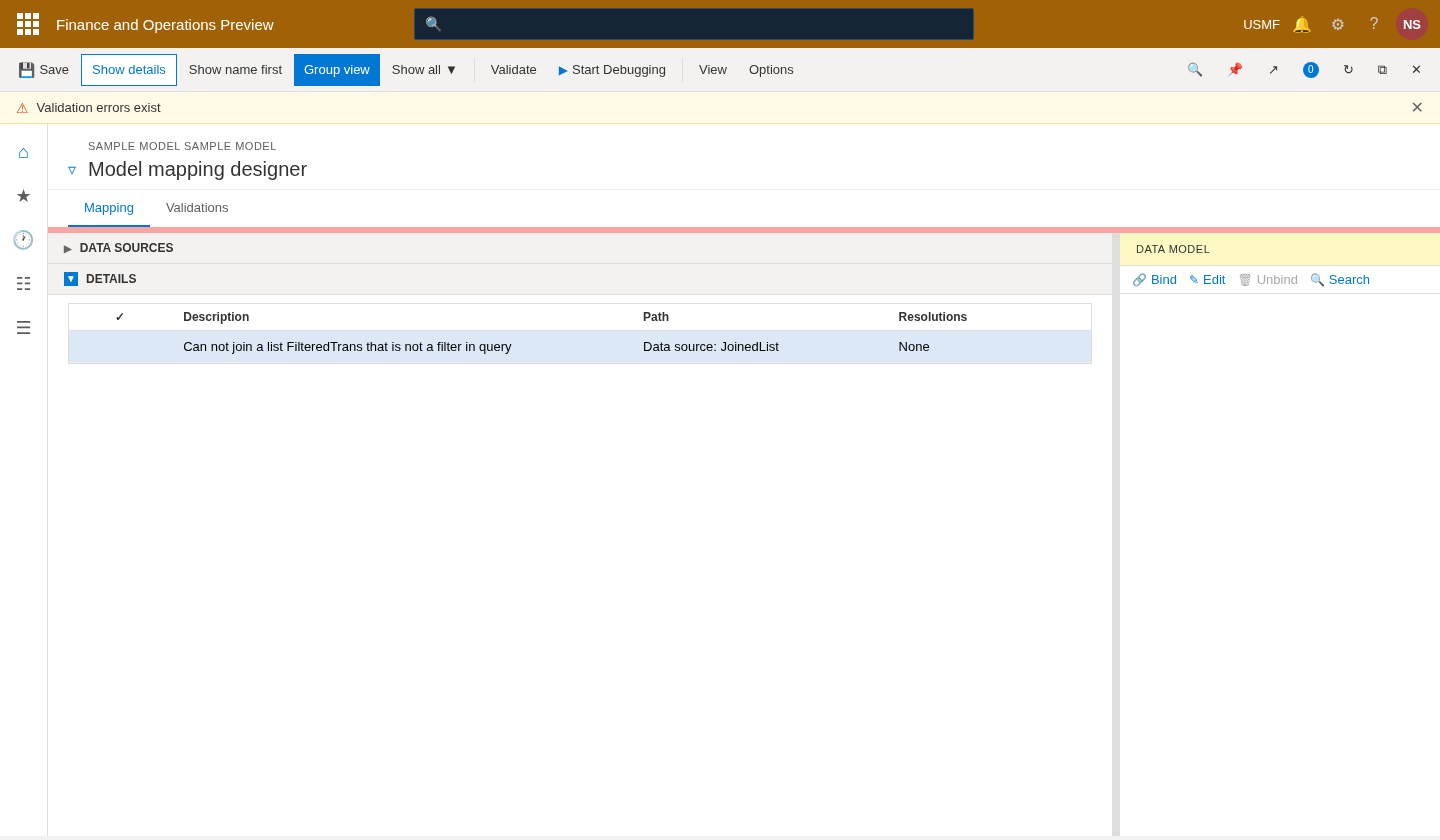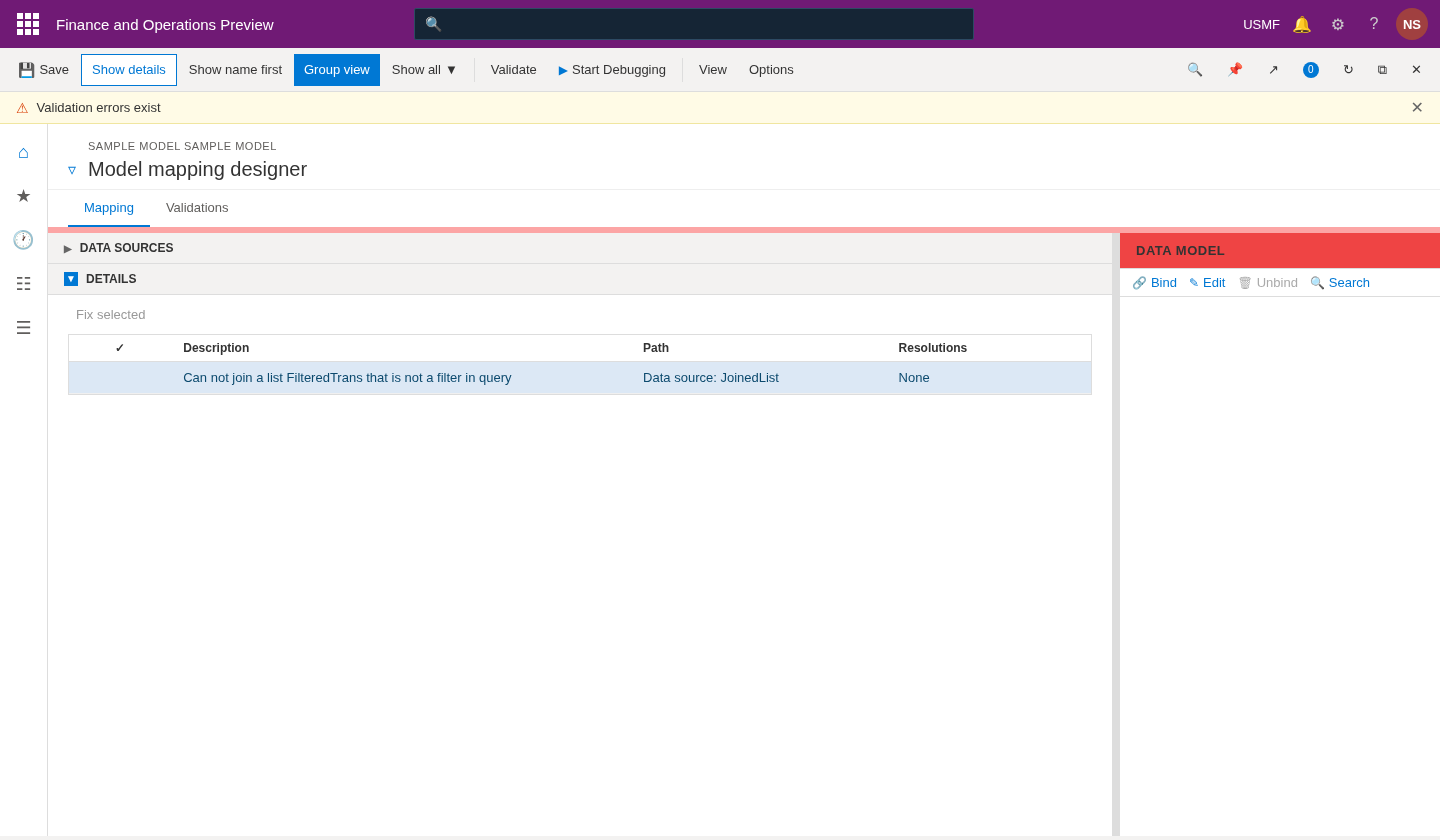--- a/index.html
+++ b/index.html
@@ -1,21 +1,21 @@
 <!DOCTYPE html>
 <html><head>
   <meta charset="utf-8">
   <style>
     * { box-sizing: border-box; margin: 0; padding: 0; }
     body { font-family: 'Segoe UI', Tahoma, Geneva, Verdana, sans-serif; font-size: 13px; background: #f3f2f1; overflow: hidden; }
 
     
     .top-nav {
       display: flex; align-items: center;
-      background: #701a75; color: white;
+      background: #a16207; color: white;
       height: 48px; padding: 0 12px; gap: 12px;
     }
     .top-nav-grid { display: grid; place-items: center; cursor: pointer; width: 32px; height: 32px; }
     .top-nav-grid span { display: grid; grid-template-columns: repeat(3,6px); grid-template-rows: repeat(3,6px); gap: 2px; }
     .top-nav-grid span i { background: white; display: block; width: 6px; height: 6px; }
     .app-title { font-size: 15px; font-weight: 400; color: white; white-space: nowrap; }
     .search-bar {
       flex: 1; max-width: 560px; margin: 0 auto;
       display: flex; align-items: center;
       background: #152535; border: 1px solid #2d4a63;
@@ -111,33 +111,33 @@
       font-size: 13px; color: #999; cursor: pointer; margin-bottom: 8px;
     }
 
     
     .errors-table { width: 100%; border-collapse: collapse; font-size: 13px; }
     .errors-table th {
       text-align: left; padding: 6px 12px;
       background: #fff; border-bottom: 1px solid #ddd;
       font-weight: 600; color: #333; font-size: 12px;
     }
-    .errors-table td { padding: 8px 12px; border-bottom: 1px solid #f0f0f0; color: #0c4a6e; }
+    .errors-table td { padding: 8px 12px; border-bottom: 1px solid #f0f0f0; color: #000000; }
     .errors-table tr.selected td { background: #dce8f5; }
     .errors-table .check-col { width: 30px; text-align: center; }
     .errors-table .desc-col { width: 45%; }
     .errors-table .path-col { width: 25%; }
     .errors-table .res-col { width: 20%; }
 
     
     .right-panel { width: 320px; padding: 0; display: flex; flex-direction: column; }
     .right-panel-header {
-      padding: 10px 16px; font-size: 13px; font-weight: 700;
+      padding: 10px 16px; font-size: 11px; font-weight: 400;
       color: #333; text-transform: uppercase; letter-spacing: 0.5px;
-      border-bottom: 1px solid #ddd; background: #ef4444;
+      border-bottom: 1px solid #ddd; background: #fef9c3;
     }
     .right-panel-toolbar {
       display: flex; align-items: center; padding: 6px 12px; gap: 12px;
       border-bottom: 1px solid #ddd; background: #fff;
     }
     .right-panel-btn { display: flex; align-items: center; gap: 4px; color: #0078d4; cursor: pointer; font-size: 13px; background: none; border: none; }
     .right-panel-btn.disabled { color: #aaa; cursor: default; }
 
     
     .splitter { width: 4px; background: #ddd; cursor: col-resize; }
@@ -270,25 +270,20 @@
         </div>
 
         <div class="details-section">
           <div class="details-header">
             <span style="display:inline-block; width:14px; height:14px; background:#0078d4; color:white; font-size:10px; text-align:center; line-height:14px;">▼</span>
             <span>DETAILS</span>
           </div>
           <div class="details-body">
 
 
-            <div>
-              <button class="fix-selected-btn">
-                <span>Fix selected</span>
-              </button>
-            </div>
 
             <div class="table-container">
               <table class="errors-table">
                 <thead>
                   <tr>
                     <th class="check-col">✓</th>
                     <th class="desc-col">Description</th>
                     <th class="path-col">Path</th>
                     <th class="res-col">Resolutions</th>
                   </tr>

